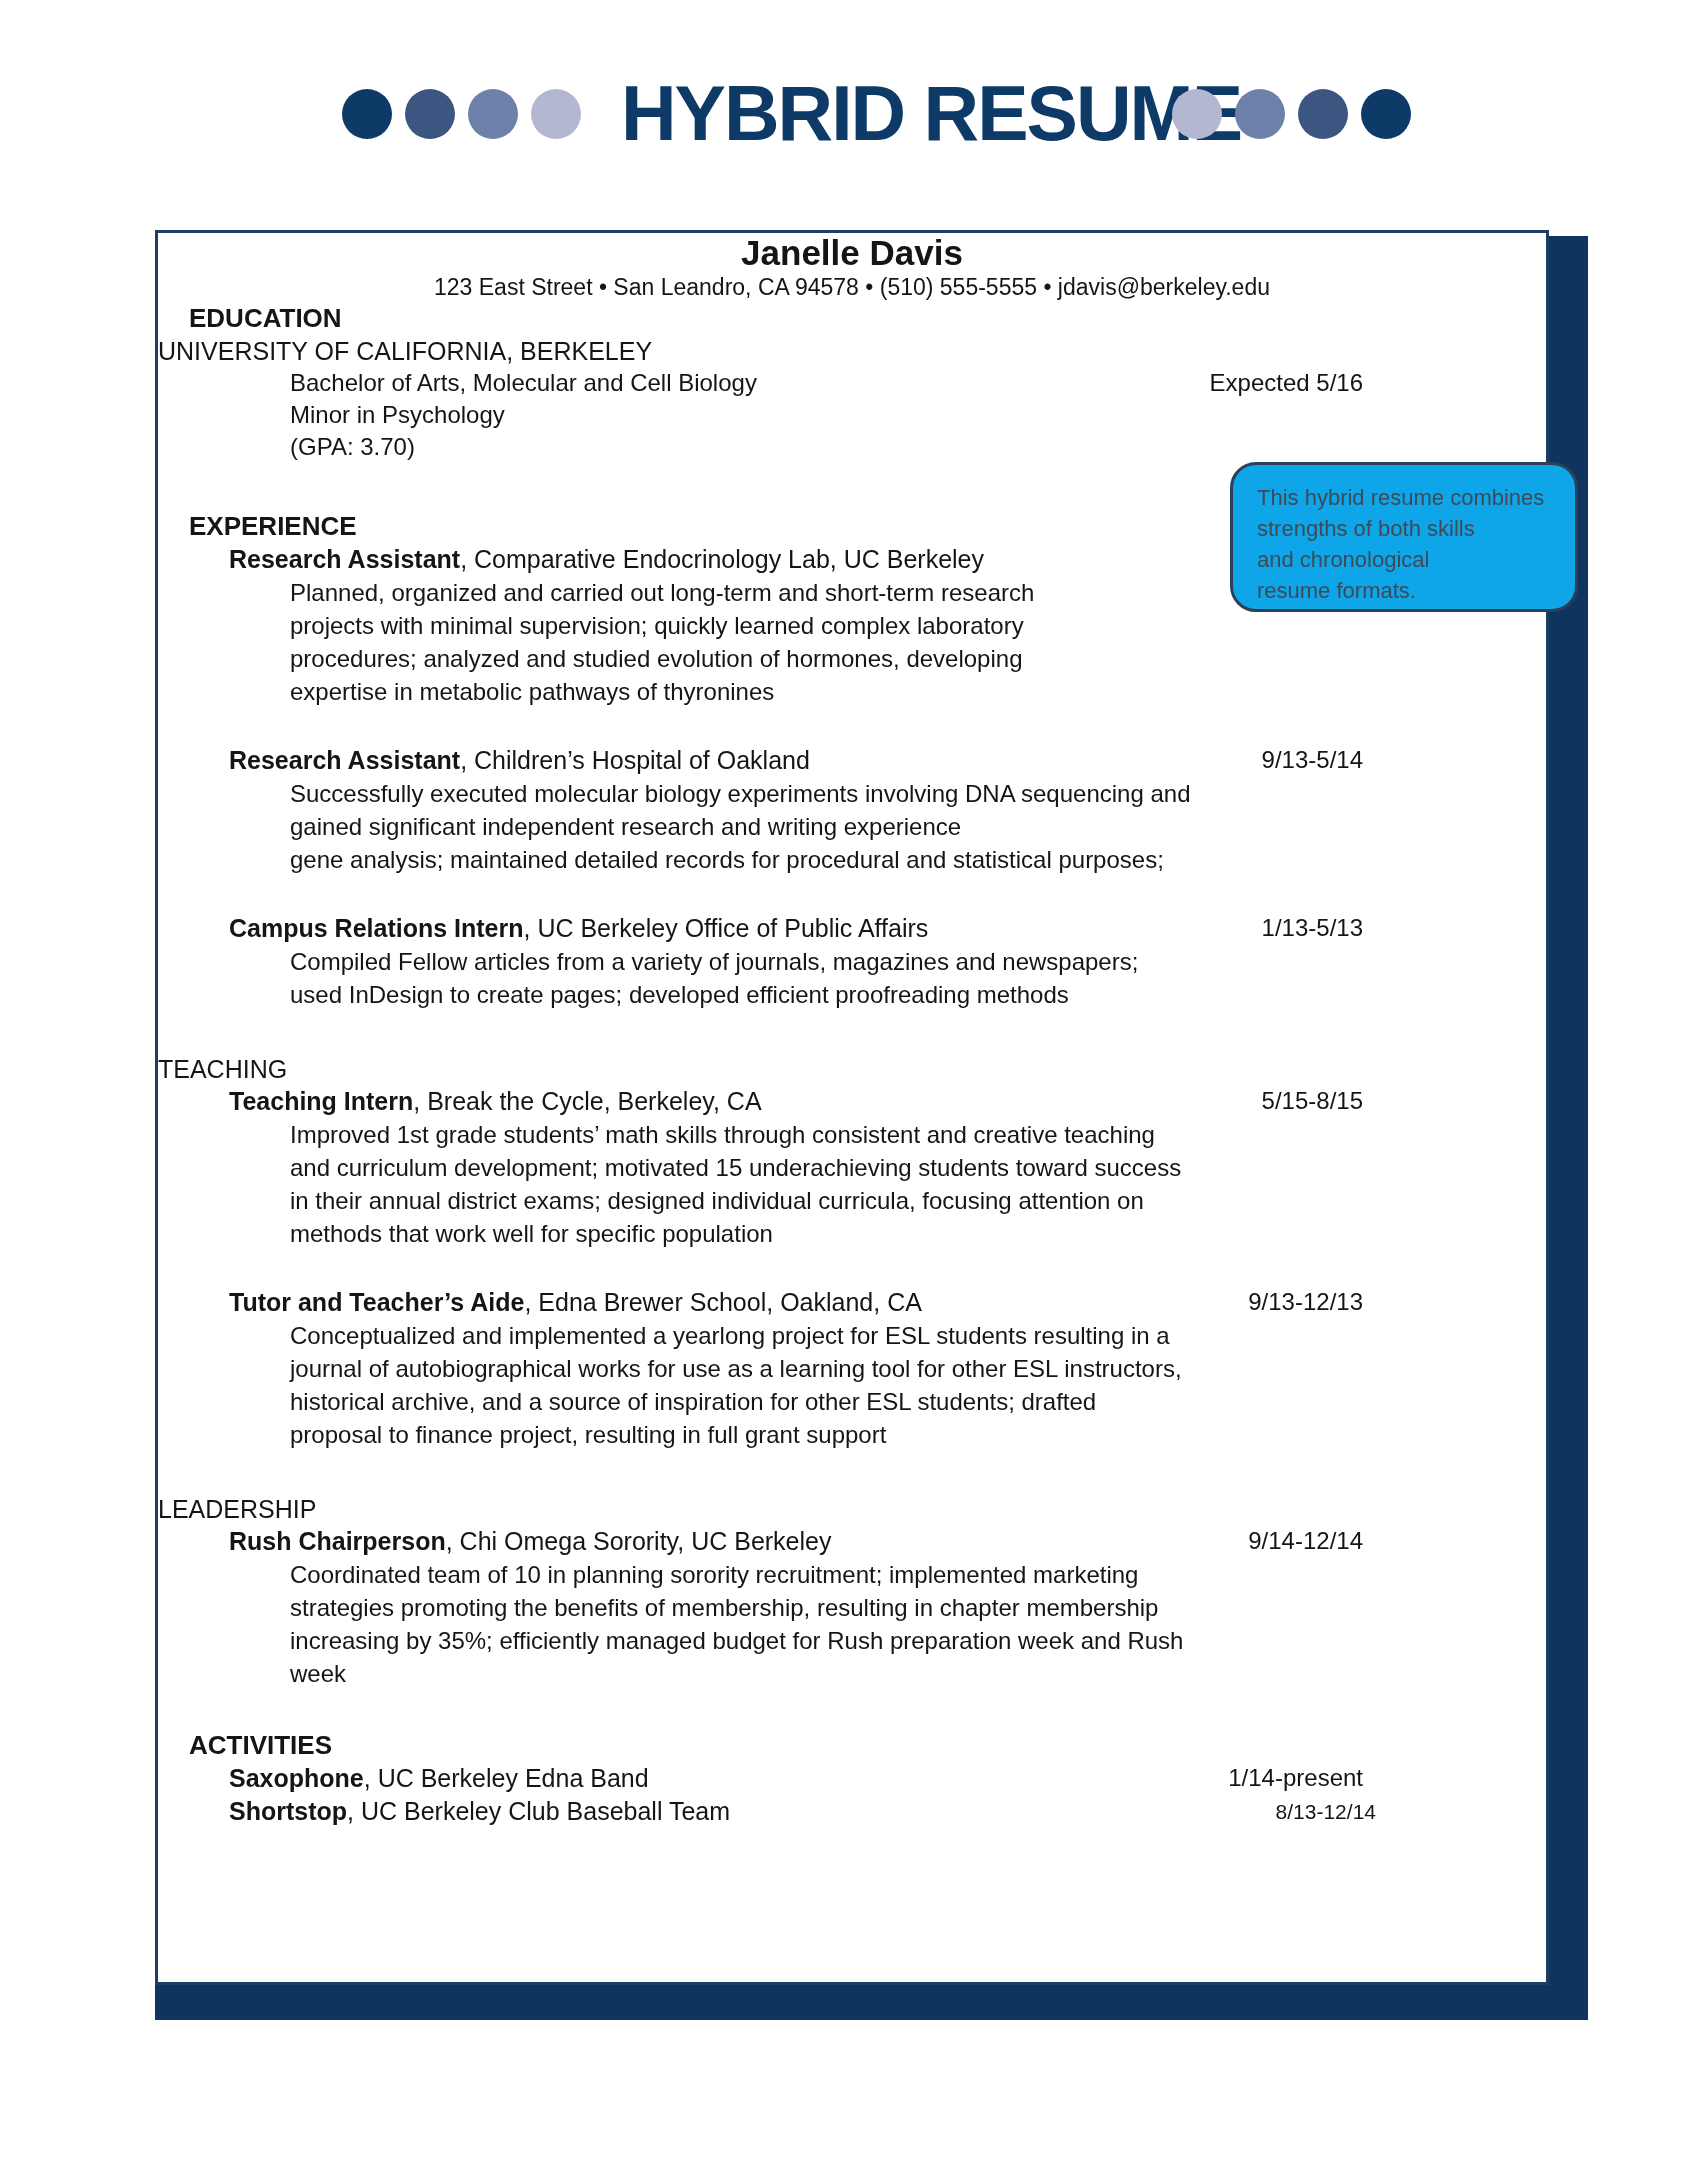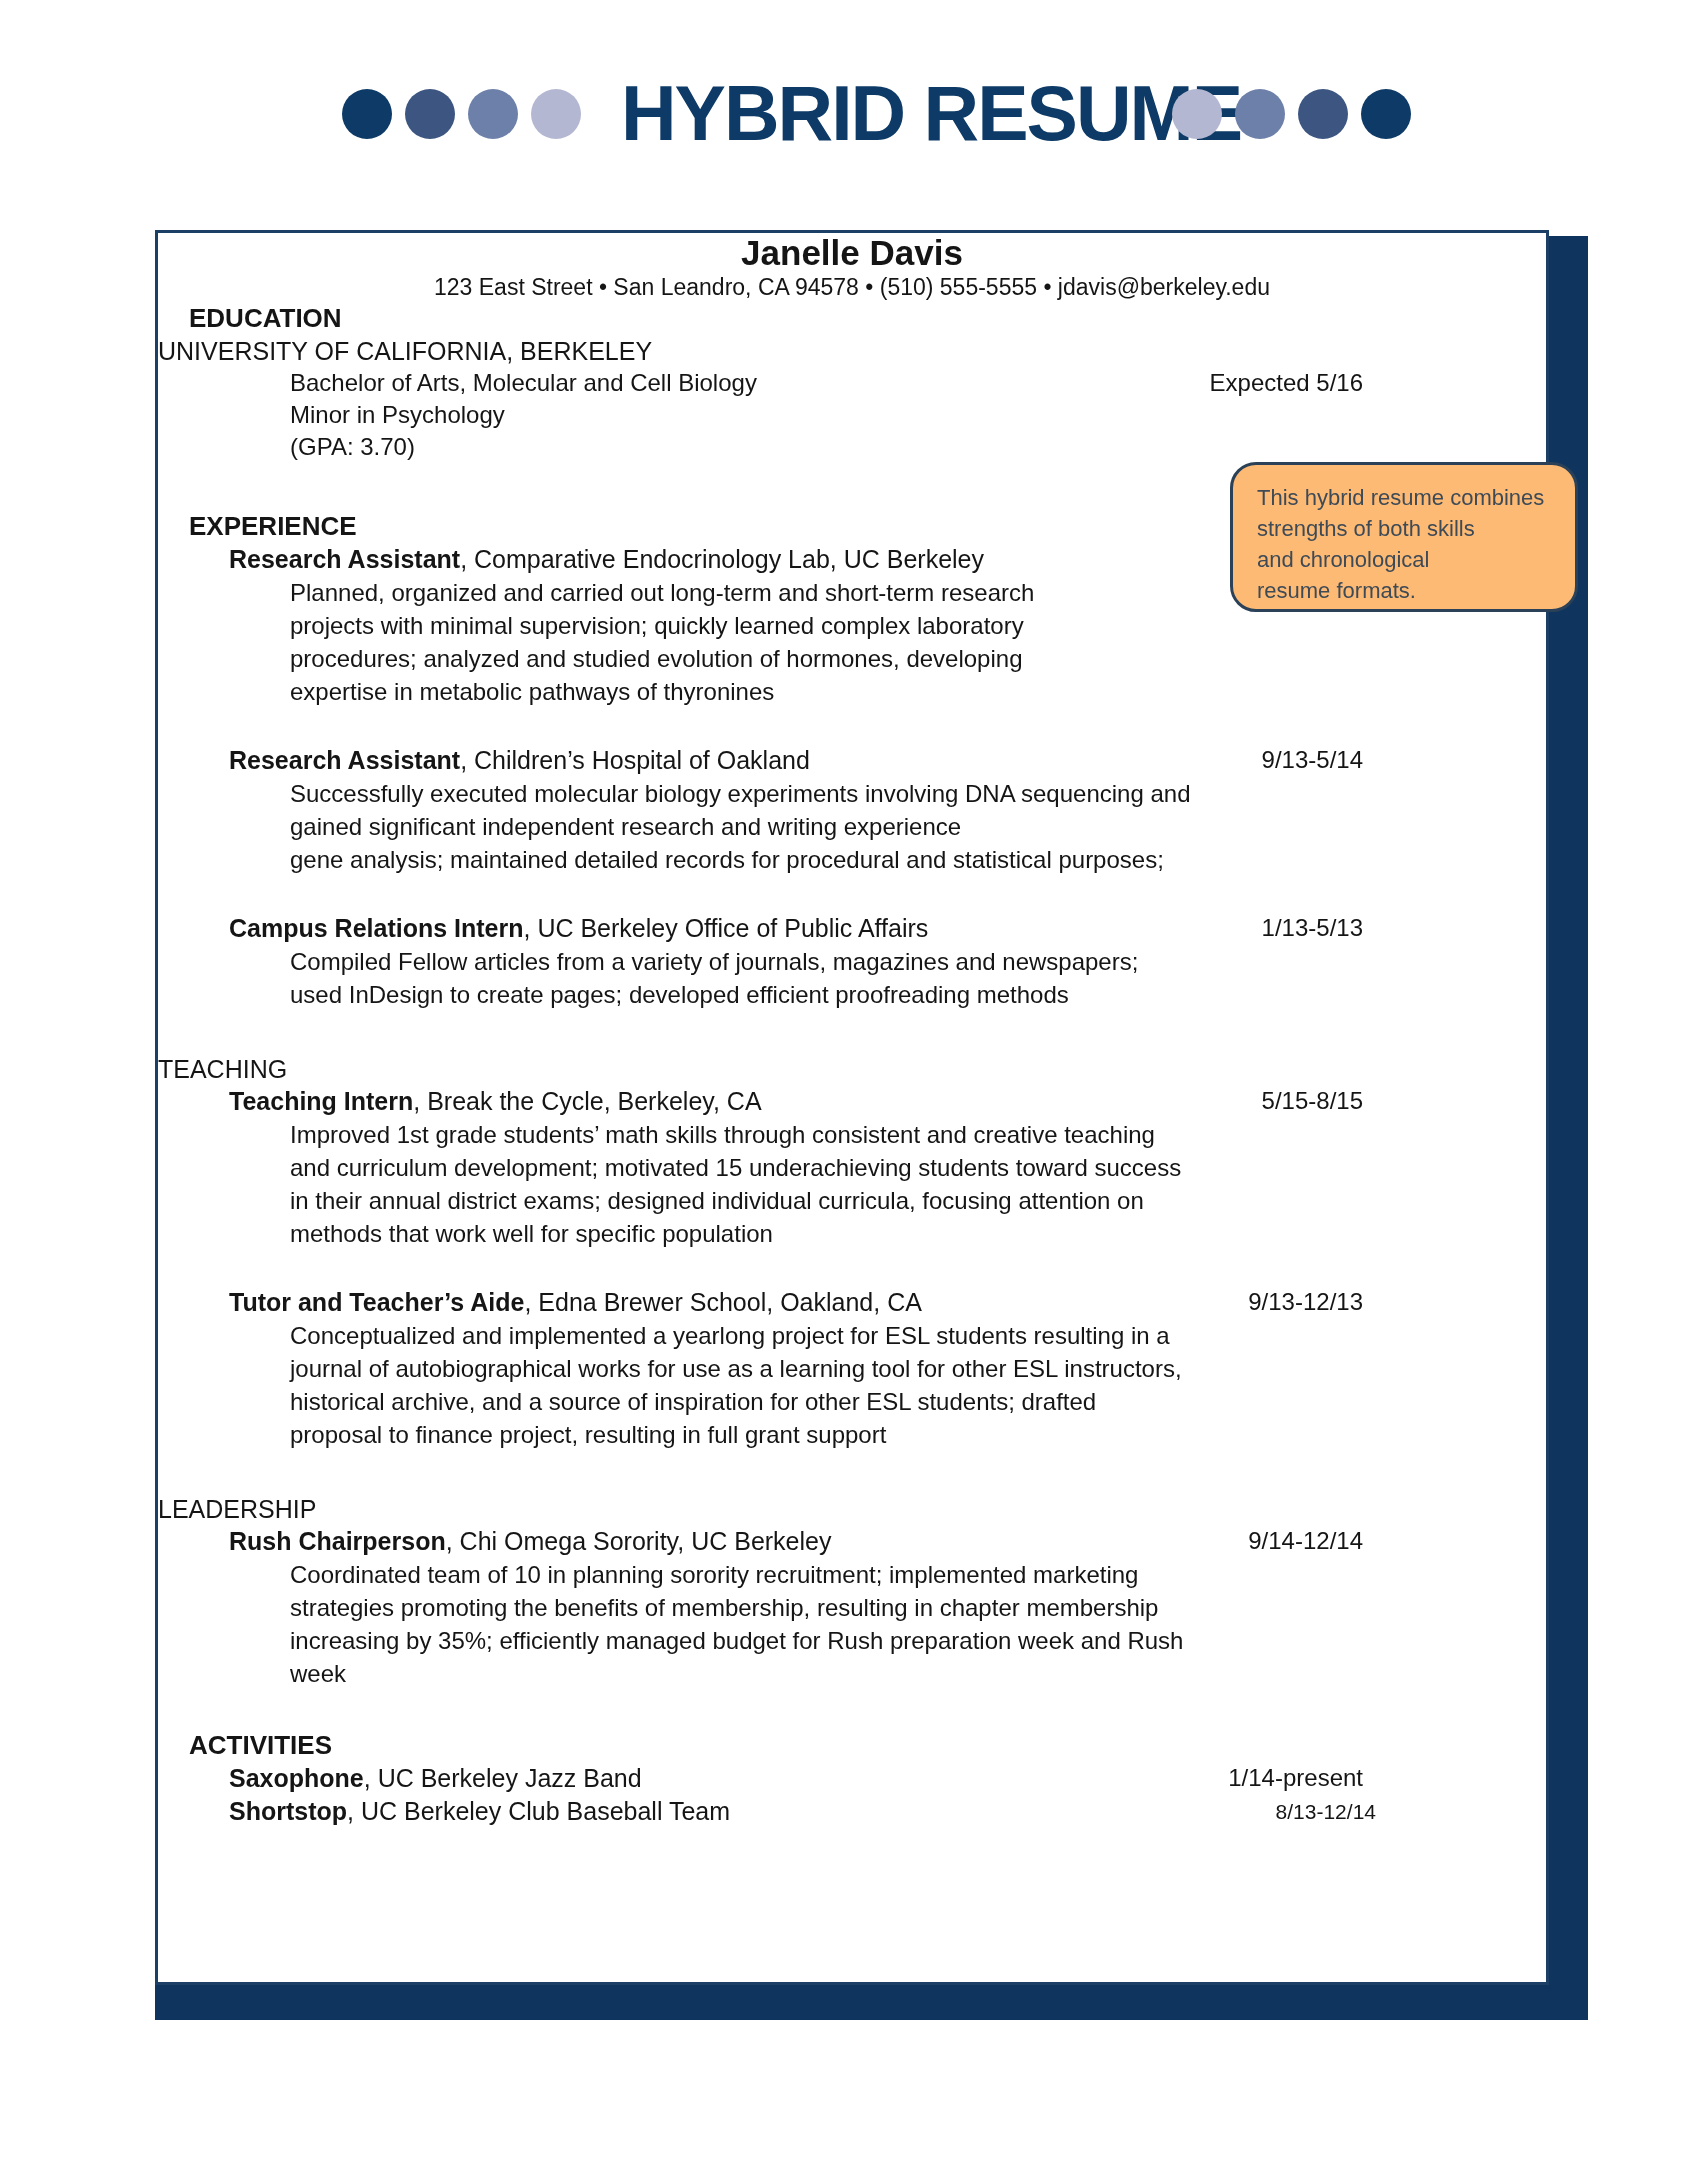--- a/index.html
+++ b/index.html
@@ -30,21 +30,21 @@
     background:#0f355e; z-index:0;
   }
   .page {
     position:absolute; left:155px; top:230px; width:1388px; height:1749px;
     background:#ffffff; border:3px solid #1c3f66; z-index:1;
   }
 
   
   .callout {
     position:absolute; left:1230px; top:462px; width:348px; height:150px;
-    background:#fdba74; border:3px solid #2a4158; border-radius:26px;
+    background:#0ea5e9; border:3px solid #2a4158; border-radius:26px;
     box-sizing:border-box; padding:17px 14px 0 24px; z-index:2;
   }
   .callout div { font-size:22px; line-height:31px; color:#3e4a56; }
 
   
   .name { text-align:center; font-size:35px; font-weight:bold; line-height:40px; }
   .contact { text-align:center; font-size:23px; line-height:28px; }
 
   .sec-h { margin:0 0 0 31px; font-size:26px; font-weight:bold; line-height:34px; }
   .mt-edu { } .mt-exp { margin-top:46px; } .mt-act { margin-top:38px; }
@@ -163,21 +163,21 @@
   </div>
   <div class="desc">
     <div>Coordinated team of 10 in planning sorority recruitment; implemented marketing</div>
     <div>strategies promoting the benefits of membership, resulting in chapter membership</div>
     <div>increasing by 35%; efficiently managed budget for Rush preparation week and Rush</div>
     <div>week</div>
   </div>
 
   <div class="sec-h mt-act">ACTIVITIES</div>
   <div class="row erow">
-    <b>Saxophone</b><span>, UC Berkeley Jazz Band</span>
+    <b>Saxophone</b><span>, UC Berkeley Edna Band</span>
     <span class="date">1/14-present</span>
   </div>
   <div class="row erow">
     <b>Shortstop</b><span>, UC Berkeley Club Baseball Team</span>
     <span class="date sm">8/13-12/14</span>
   </div>
 </div>
 
 <div class="callout">
   <div>This hybrid resume combines</div>

